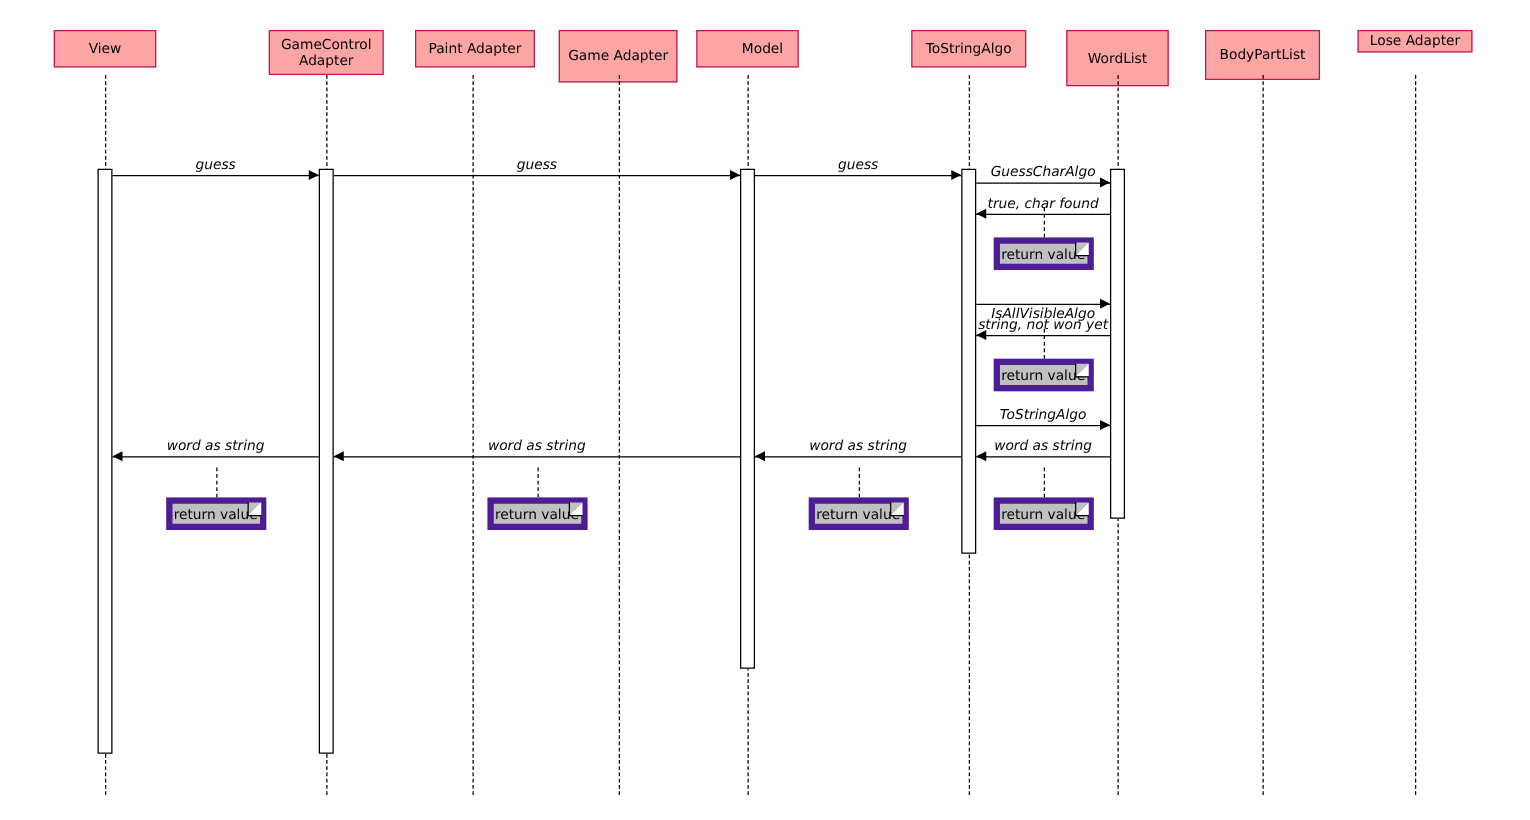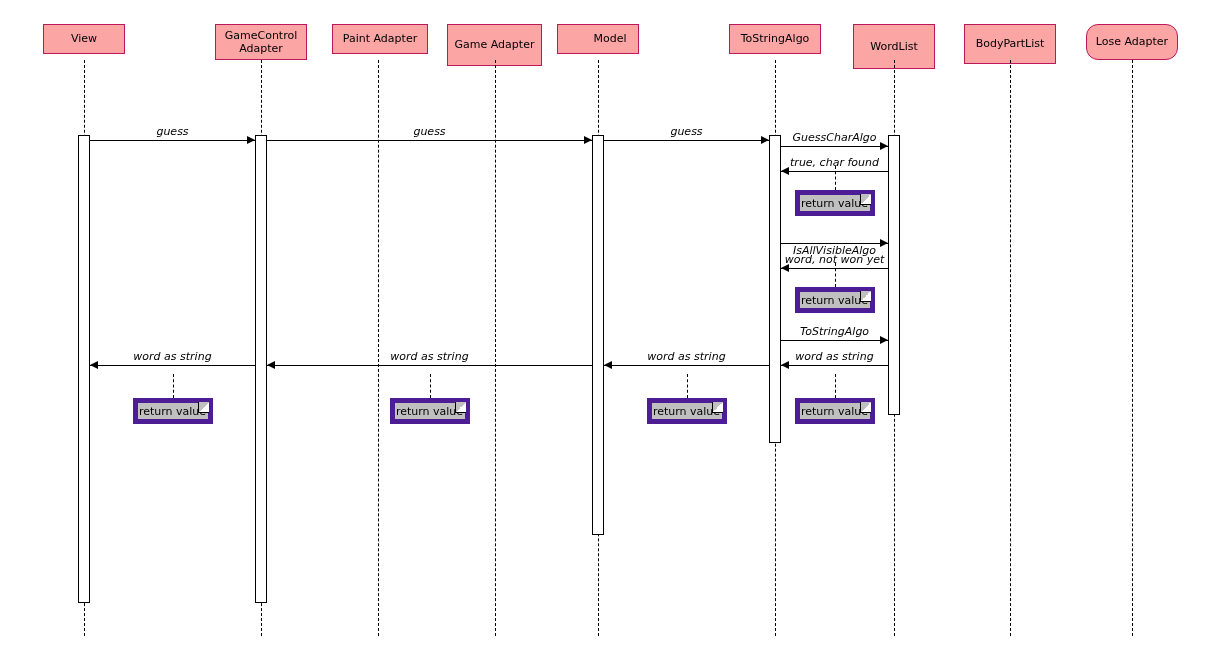--- a/index.html
+++ b/index.html
@@ -101,21 +101,21 @@
 <div class="participant" style="left: 447px; top: 24px; width: 95px; height: 42px;">Game Adapter</div>
 <div class="lifeline" style="left: 494.5px; top: 60px; height: 576px;"></div>
 <div class="participant" style="left: 557px; top: 24px; width: 82px; height: 30px; padding-left: 28px;">Model</div>
 <div class="lifeline" style="left: 598px; top: 60px; height: 576px;"></div>
 <div class="participant" style="left: 729px; top: 24px; width: 92px; height: 30px;">ToStringAlgo</div>
 <div class="lifeline" style="left: 775px; top: 60px; height: 576px;"></div>
 <div class="participant" style="left: 853px; top: 24px; width: 82px; height: 45px;">WordList</div>
 <div class="lifeline" style="left: 894px; top: 60px; height: 576px;"></div>
 <div class="participant" style="left: 964px; top: 24px; width: 92px; height: 40px;">BodyPartList</div>
 <div class="lifeline" style="left: 1010px; top: 60px; height: 576px;"></div>
-<div class="participant" style="left: 1086px; top: 24px; width: 92px; height: 36px; border-radius: 12px;">Lose Adapter</div>
+<div class="participant" style="left: 1086px; top: 24px; width: 92px; height: 18px;">Lose Adapter</div>
 <div class="lifeline" style="left: 1132px; top: 60px; height: 576px;"></div>
 <div class="activation" style="left: 78px; top: 135px; width: 12px; height: 468px;"></div>
 <div class="activation" style="left: 255px; top: 135px; width: 12px; height: 468px;"></div>
 <div class="activation" style="left: 592px; top: 135px; width: 12px; height: 400px;"></div>
 <div class="activation" style="left: 769px; top: 135px; width: 12px; height: 308px;"></div>
 <div class="activation" style="left: 888px; top: 135px; width: 12px; height: 280px;"></div>
 <div class="msg-line" style="left: 90px; top: 140px; width: 165px;"></div>
 <div class="msg-arrow-r" style="top: 136px; left: 247px;"></div>
 <div class="msg-label" style="left: 112.5px; width: 120px; top: 125px;">guess</div>
 <div class="msg-line" style="left: 267px; top: 140px; width: 325px;"></div>
@@ -128,21 +128,21 @@
 <div class="msg-arrow-r" style="top: 142px; left: 880px;"></div>
 <div class="msg-label" style="left: 774.5px; width: 120px; top: 131px;">GuessCharAlgo</div>
 <div class="msg-line" style="left: 781px; top: 171px; width: 107px;"></div>
 <div class="msg-arrow-l" style="top: 167px; left: 781px;"></div>
 <div class="msg-label" style="left: 774.5px; width: 120px; top: 156px;">true, char found</div>
 <div class="msg-line" style="left: 781px; top: 243px; width: 107px;"></div>
 <div class="msg-arrow-r" style="top: 239px; left: 880px;"></div>
 <div class="msg-label" style="left: 774.5px; width: 120px; top: 244px;">IsAllVisibleAlgo</div>
 <div class="msg-line" style="left: 781px; top: 268px; width: 107px;"></div>
 <div class="msg-arrow-l" style="top: 264px; left: 781px;"></div>
-<div class="msg-label" style="left: 774.5px; width: 120px; top: 253px;">word, not won yet</div>
+<div class="msg-label" style="left: 774.5px; width: 120px; top: 253px;">string, not won yet</div>
 <div class="msg-line" style="left: 781px; top: 340px; width: 107px;"></div>
 <div class="msg-arrow-r" style="top: 336px; left: 880px;"></div>
 <div class="msg-label" style="left: 774.5px; width: 120px; top: 325px;">ToStringAlgo</div>
 <div class="msg-line" style="left: 781px; top: 365px; width: 107px;"></div>
 <div class="msg-arrow-l" style="top: 361px; left: 781px;"></div>
 <div class="msg-label" style="left: 774.5px; width: 120px; top: 350px;">word as string</div>
 <div class="msg-line" style="left: 604px; top: 365px; width: 165px;"></div>
 <div class="msg-arrow-l" style="top: 361px; left: 604px;"></div>
 <div class="msg-label" style="left: 626.5px; width: 120px; top: 350px;">word as string</div>
 <div class="msg-line" style="left: 267px; top: 365px; width: 325px;"></div>

